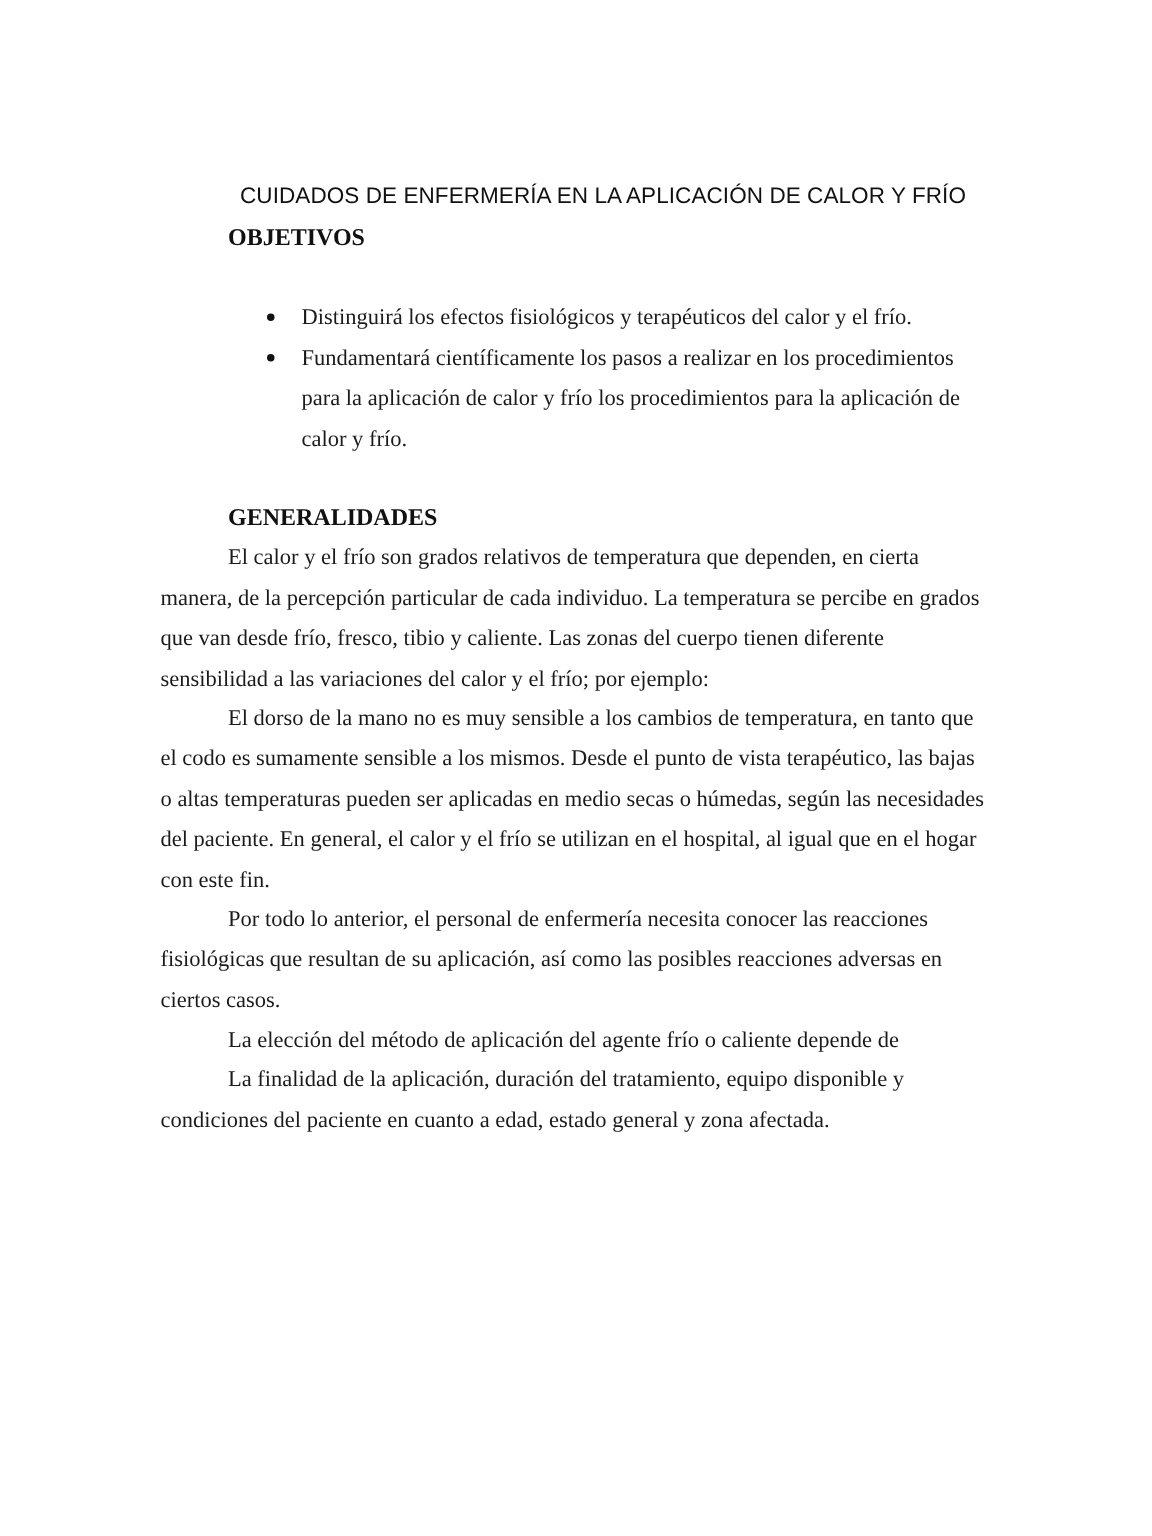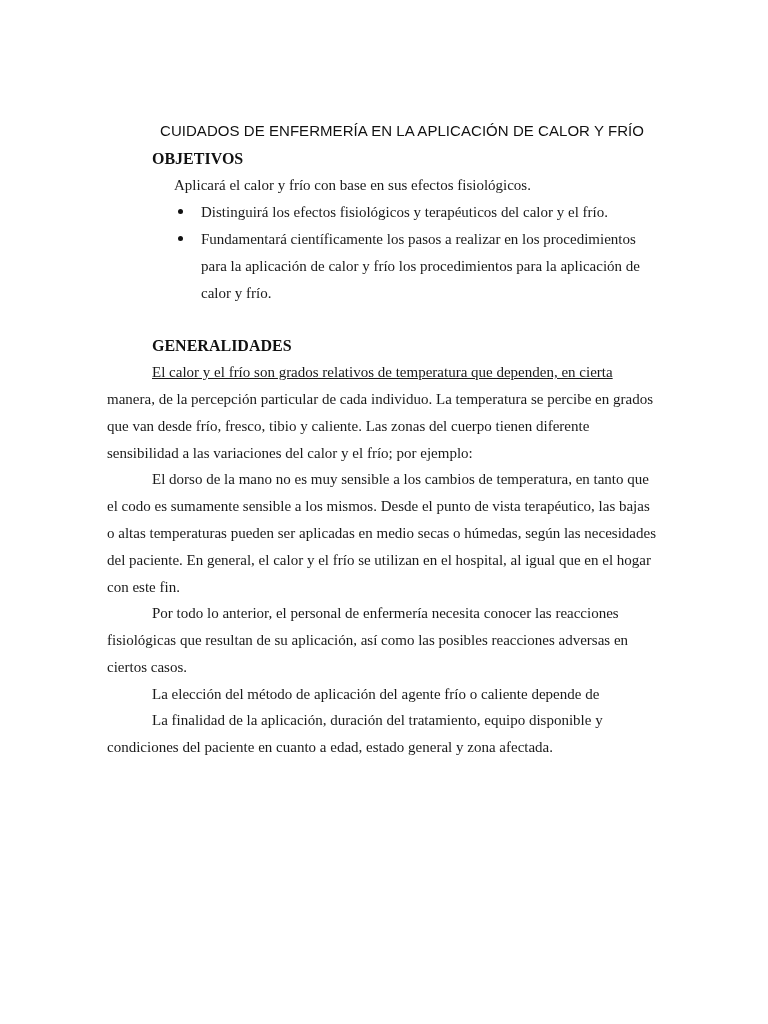--- a/index.html
+++ b/index.html
@@ -58,39 +58,38 @@
 </style>
 </head>
 <body>
 
 <div class="page">
 
   <div class="title">CUIDADOS DE ENFERMERÍA EN LA APLICACIÓN DE CALOR Y FRÍO</div>
 
   <div class="heading" style="left:152px; top:150px;">OBJETIVOS</div>
 
-  <div class="line serif" style="left:174px; top:177px;">Aplicará el calor y frío con base en sus efectos fisiológicos.</div>
 
   <div>
     <div>
       <span class="bullet-dot" style="left:178px; top:209px;"></span>
       <div class="line serif" style="left:201px; top:204px;">Distinguirá los efectos fisiológicos y terapéuticos del calor y el frío.</div>
     </div>
     <div>
       <span class="bullet-dot" style="left:178px; top:236px;"></span>
       <div class="line serif" style="left:201px; top:231px;">Fundamentará científicamente los pasos a realizar en los procedimientos</div>
       <div class="line serif" style="left:201px; top:258px;">para la aplicación de calor y frío los procedimientos para la aplicación de</div>
       <div class="line serif" style="left:201px; top:285px;">calor y frío.</div>
     </div>
   </div>
 
   <div class="heading" style="left:152px; top:337px;">GENERALIDADES</div>
 
   <div>
-    <div class="line serif" style="left:152px; top:364px;text-decoration:underline;">El calor y el frío son grados relativos de temperatura que dependen, en cierta</div>
+    <div class="line serif" style="left:152px; top:364px;">El calor y el frío son grados relativos de temperatura que dependen, en cierta</div>
     <div class="line serif" style="left:107px; top:391px;">manera, de la percepción particular de cada individuo. La temperatura se percibe en grados</div>
     <div class="line serif" style="left:107px; top:418px;">que van desde frío, fresco, tibio y caliente. Las zonas del cuerpo tienen diferente</div>
     <div class="line serif" style="left:107px; top:445px;">sensibilidad a las variaciones del calor y el frío; por ejemplo:</div>
   </div>
 
   <div>
     <div class="line serif" style="left:152px; top:471px;">El dorso de la mano no es muy sensible a los cambios de temperatura, en tanto que</div>
     <div class="line serif" style="left:107px; top:498px;text-align:center;">el codo es sumamente sensible a los mismos. Desde el punto de vista terapéutico, las bajas</div>
     <div class="line serif" style="left:107px; top:525px;">o altas temperaturas pueden ser aplicadas en medio secas o húmedas, según las necesidades</div>
     <div class="line serif" style="left:107px; top:552px;">del paciente. En general, el calor y el frío se utilizan en el hospital, al igual que en el hogar</div>

